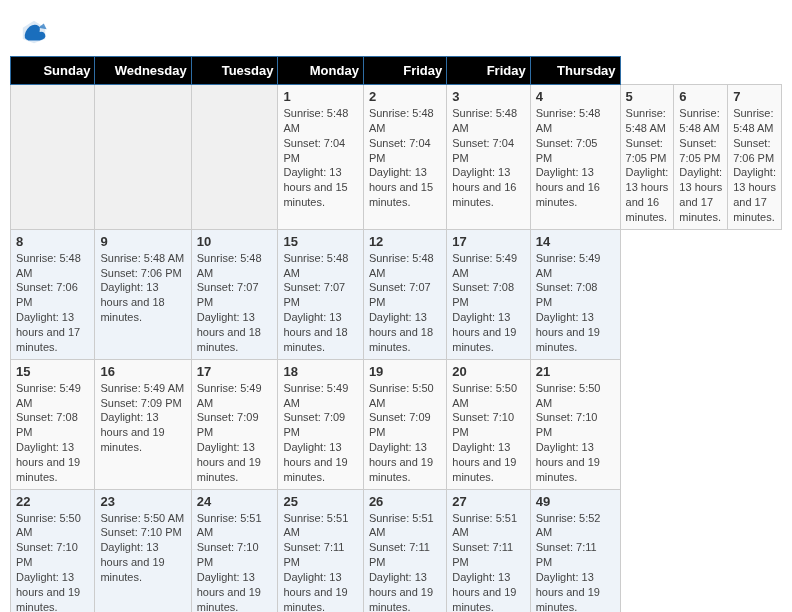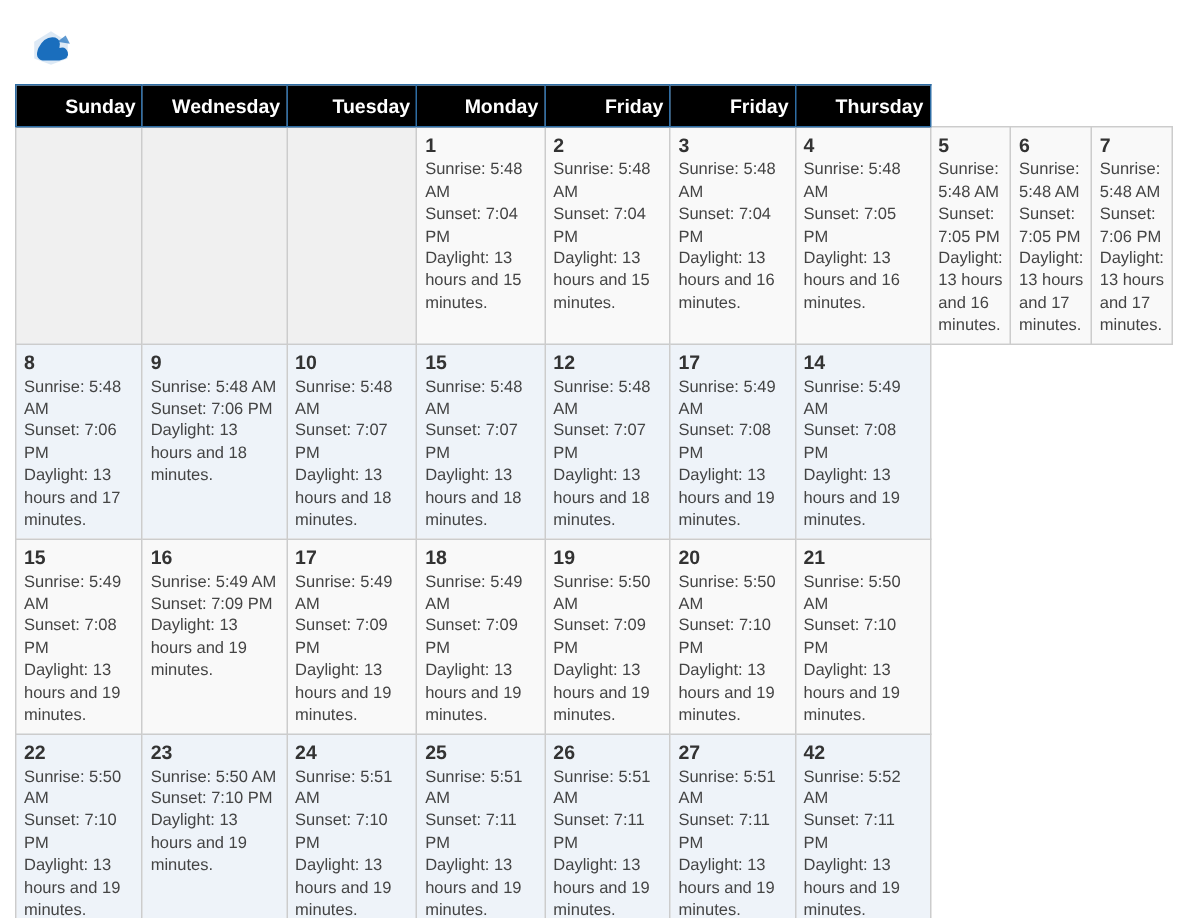--- a/index.html
+++ b/index.html
@@ -344,21 +344,21 @@
       </td>
         <td>
         <span class="day-number">27</span>
         <div class="day-info">
           Sunrise: 5:51 AM<br>
           Sunset: 7:11 PM<br>
           Daylight: 13 hours and 19 minutes.
         </div>
       </td>
         <td>
-        <span class="day-number">42</span>
+        <span class="day-number">49</span>
         <div class="day-info">
           Sunrise: 5:52 AM<br>
           Sunset: 7:11 PM<br>
           Daylight: 13 hours and 19 minutes.
         </div>
       </td>
       </tr>
       <tr>
         <td>
         <span class="day-number">29</span>

